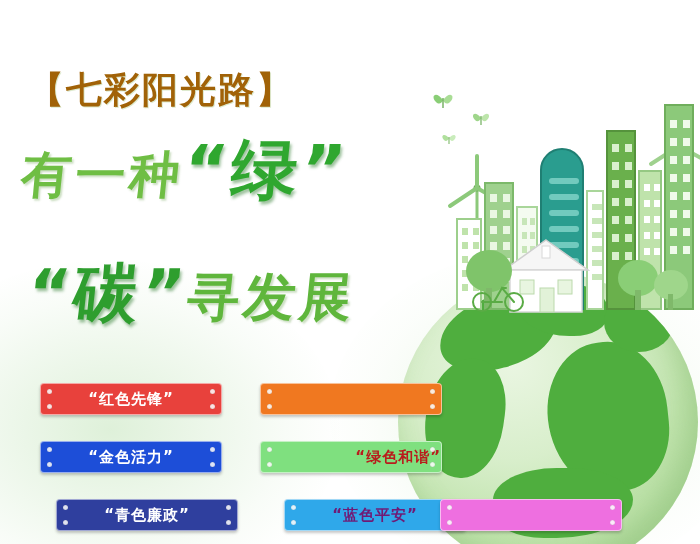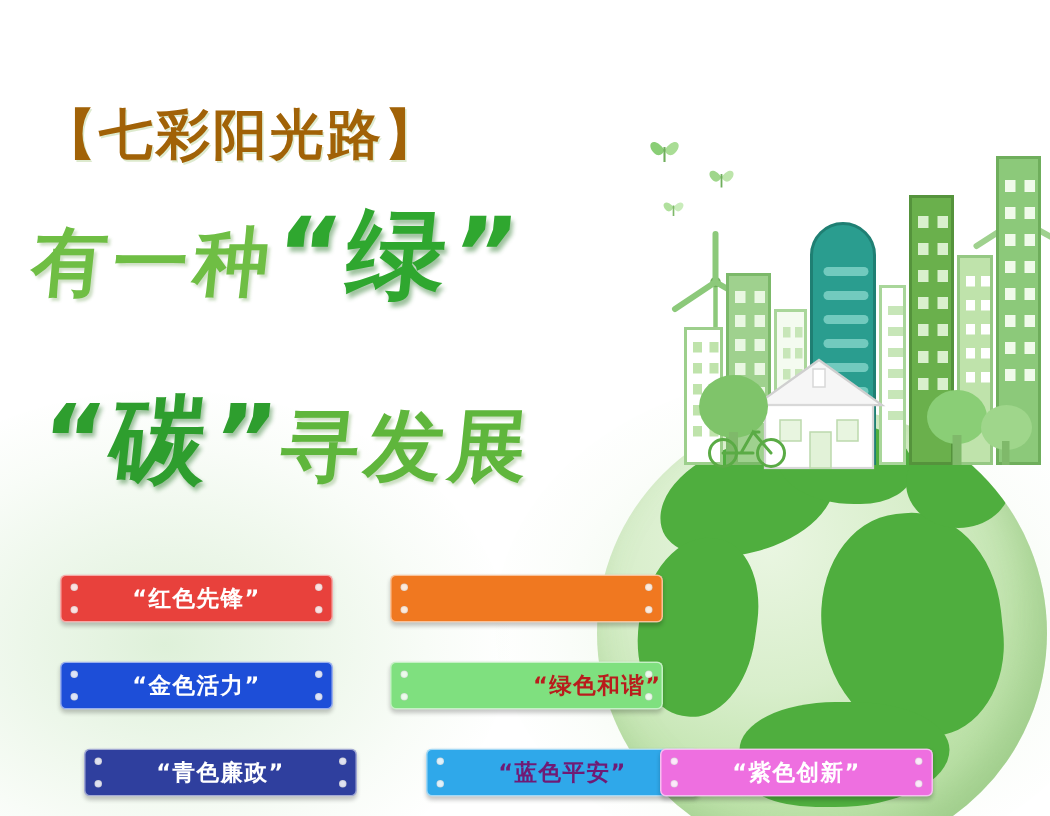--- a/index.html
+++ b/index.html
@@ -467,17 +467,16 @@
       <span class="screw s3"></span>
       <span class="screw s4"></span>
       <span>“蓝色平安”</span>
     </div>
 
     <div class="tag" style="left:400px; top:116px; background:#ee6fe0; color:#ffffff;">
       <span class="screw s1"></span>
       <span class="screw s2"></span>
       <span class="screw s3"></span>
       <span class="screw s4"></span>
-      <span>“紫色创新”</span>
     </div>
   </div>
 
 </div>
 
 </body></html>

